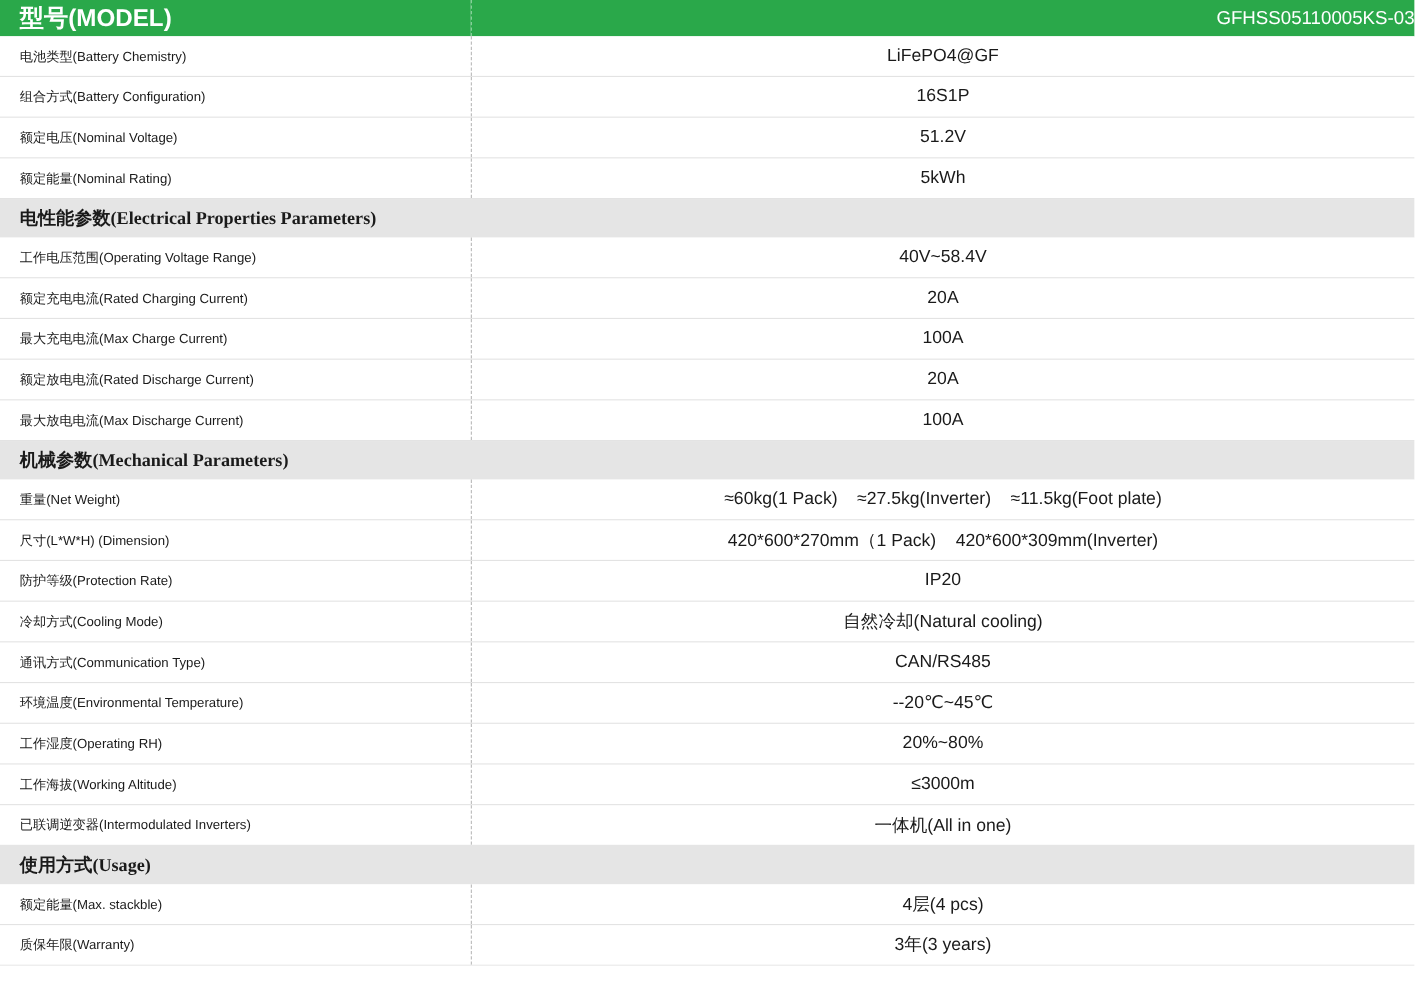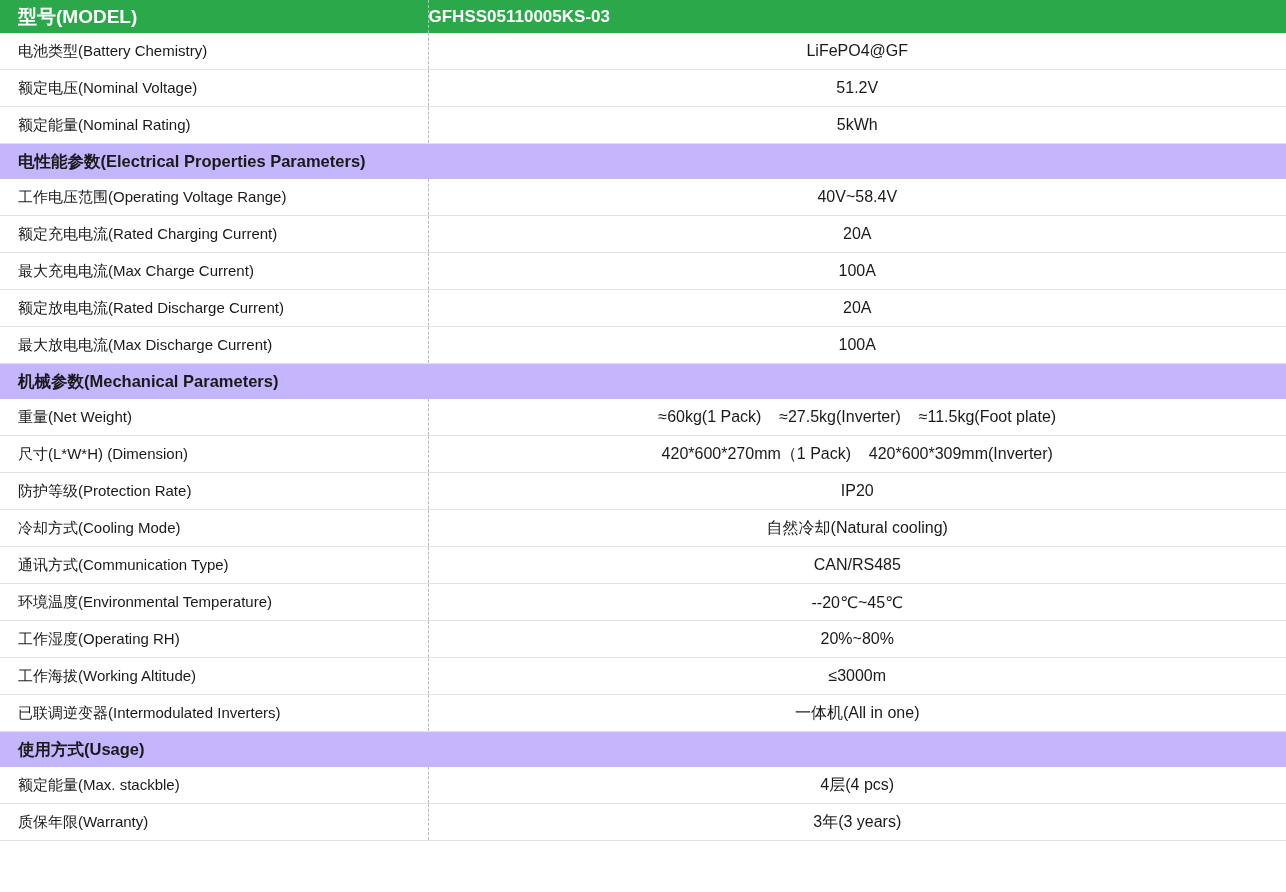--- a/index.html
+++ b/index.html
@@ -22,49 +22,50 @@
     padding: 0;
     vertical-align: middle;
   }
   
   tr.row-header td {
     background: #2aa84a;
     color: #ffffff;
     height: 33px;
   }
   tr.row-header td.cell-label {
-    font-size: 19px;
+    font-size: 22px;
     font-weight: 700;
     padding-left: 18px;
     border-right: 1px dashed #8fd3a2;
   }
   tr.row-header td.cell-value {
     font-size: 17px;
-    font-weight: 700;
-    text-align: left;
+    font-weight: 400;
+    text-align: right;
   }
   
   tr.row-section td {
-    background: #c4b5fd;
+    background: #e5e5e5;
     height: 35px;
     color: #1a1a1a;
+    font-family: Liberation Serif, serif;
   }
   tr.row-section td.cell-label {
     font-size: 16.5px;
     font-weight: 700;
     padding-left: 18px;
   }
   
   tr.row-item td {
     height: 36px;
     border-bottom: 1px solid #e3e3e3;
     background: #ffffff;
   }
   tr.row-item td.cell-label {
-    font-size: 15px;
+    font-size: 12px;
     padding-left: 18px;
     border-right: 1px dashed #b9b9b9;
     color: #1a1a1a;
   }
   tr.row-item td.cell-value {
     font-size: 16px;
     text-align: center;
     color: #1a1a1a;
   }
   tr.row-section td.cell-label {
@@ -95,20 +96,26 @@
         <span>GFHSS05110005KS-03</span>
       </td>
     </tr>
   <tr class="row-item">
         <td class="cell-label"><span>电池类型(Battery Chemistry)</span></td>
         <td class="cell-value">
           <span class="val-inner">LiFePO4@GF</span>
         </td>
       </tr>
       <tr class="row-item">
+        <td class="cell-label"><span>组合方式(Battery Configuration)</span></td>
+        <td class="cell-value">
+          <span class="val-inner">16S1P</span>
+        </td>
+      </tr>
+      <tr class="row-item">
         <td class="cell-label"><span>额定电压(Nominal Voltage)</span></td>
         <td class="cell-value">
           <span class="val-inner">51.2V</span>
         </td>
       </tr>
       <tr class="row-item">
         <td class="cell-label"><span>额定能量(Nominal Rating)</span></td>
         <td class="cell-value">
           <span class="val-inner">5kWh</span>
         </td>

